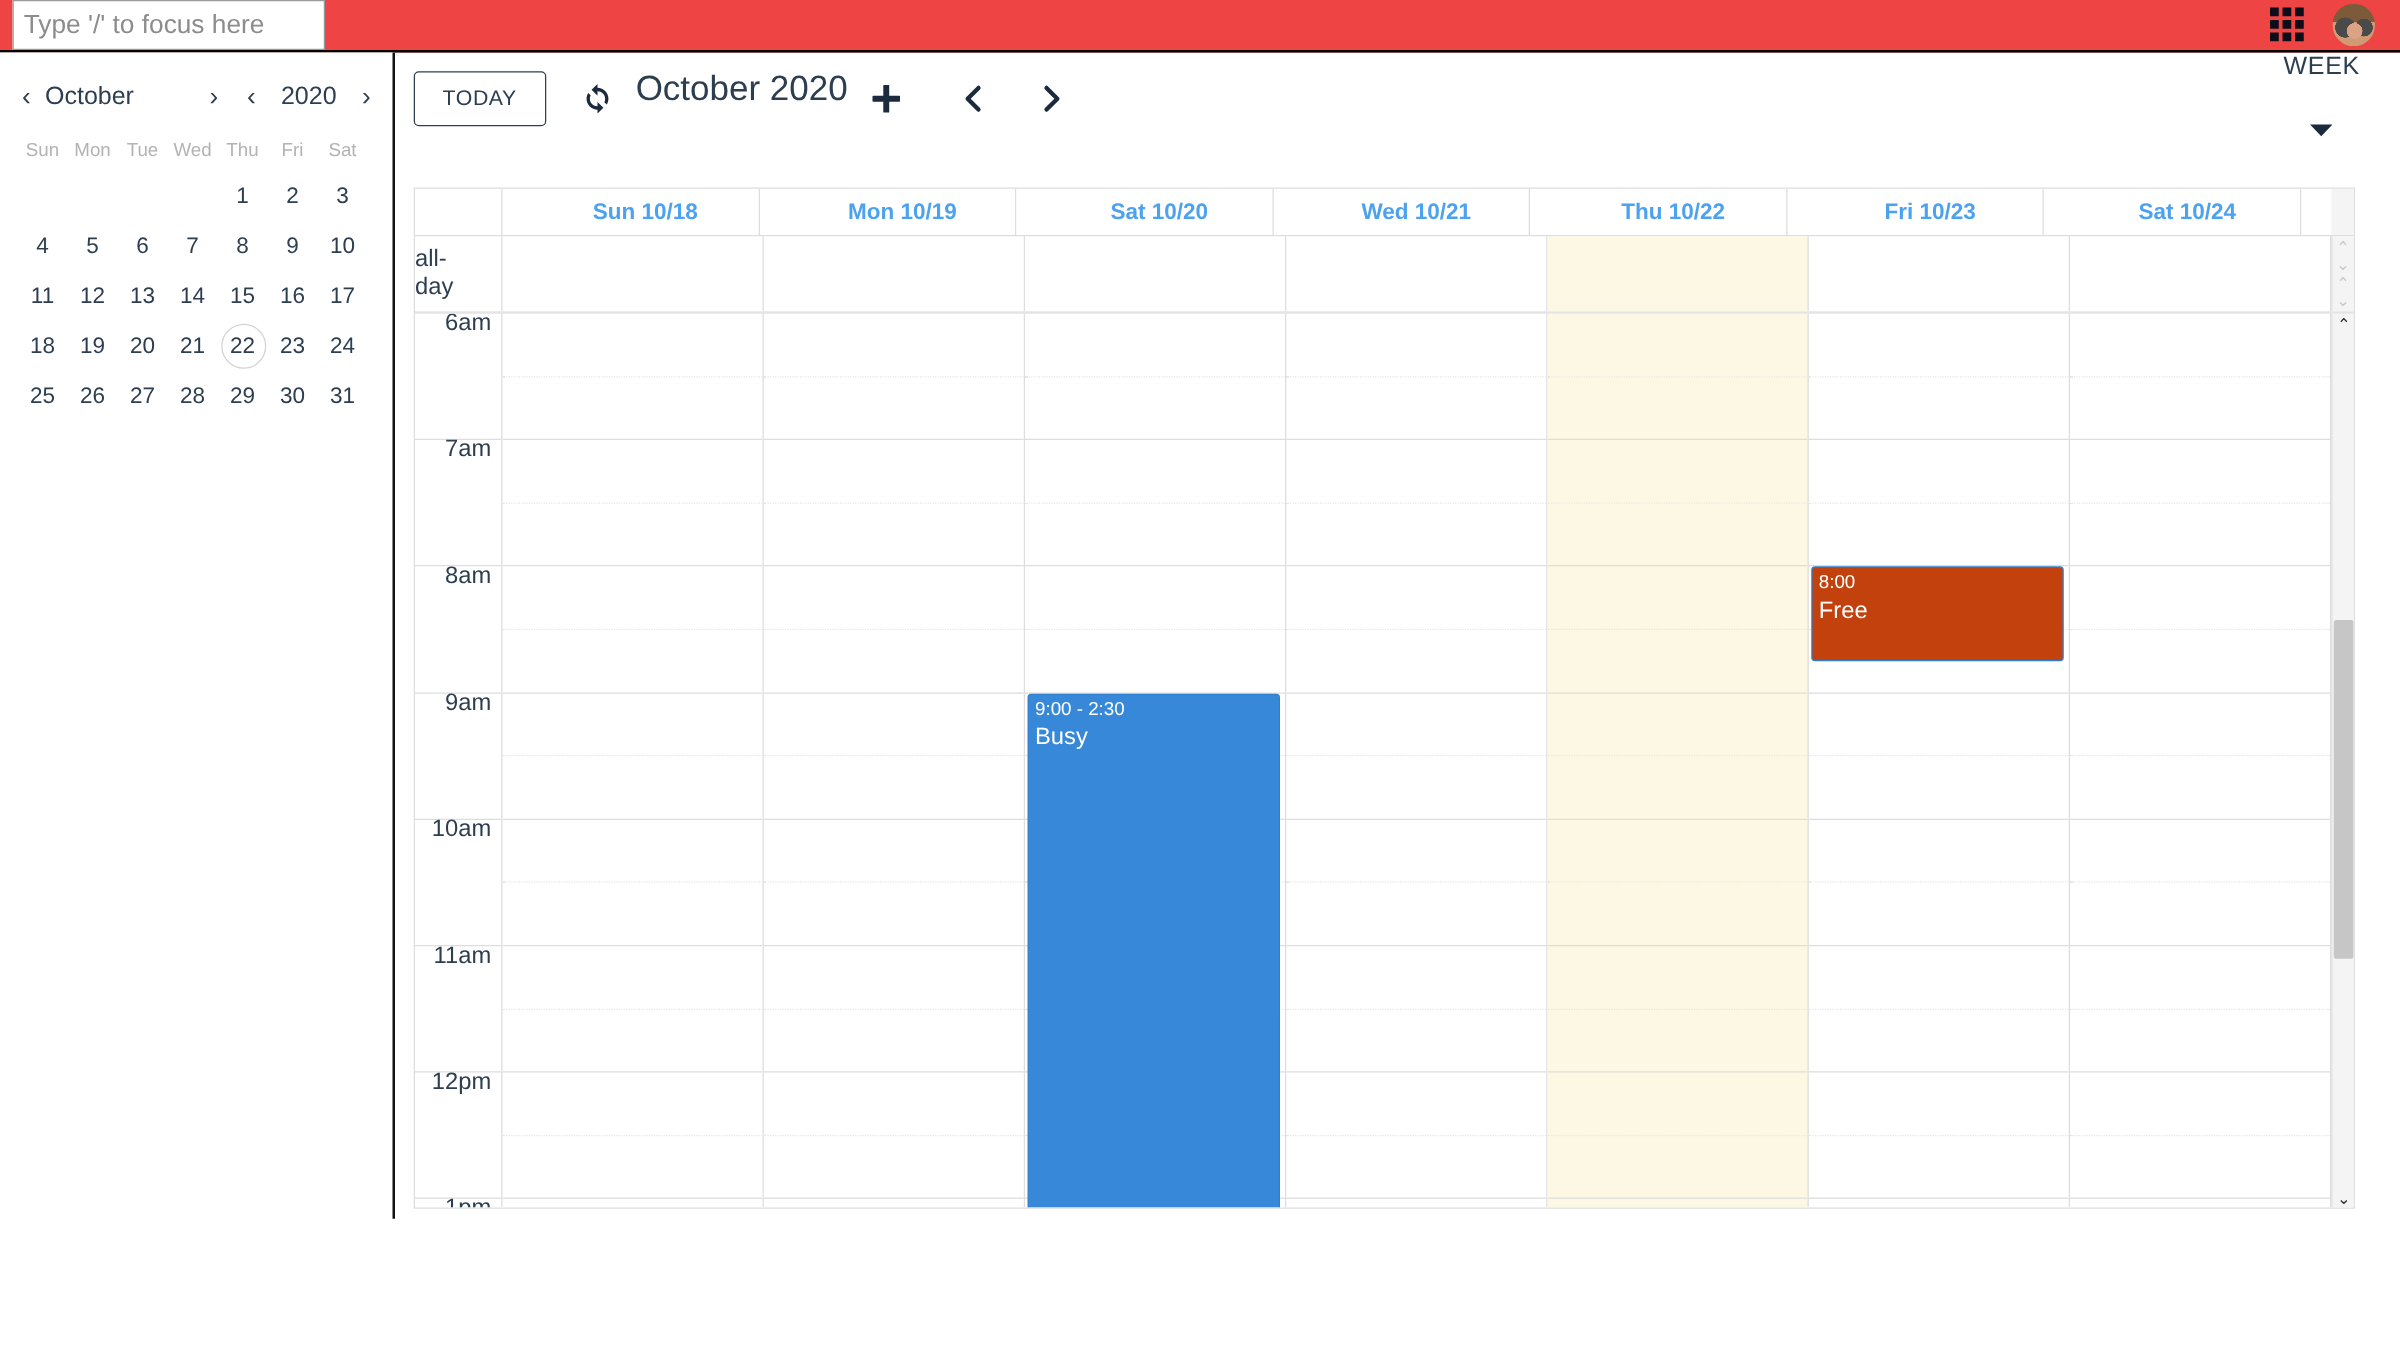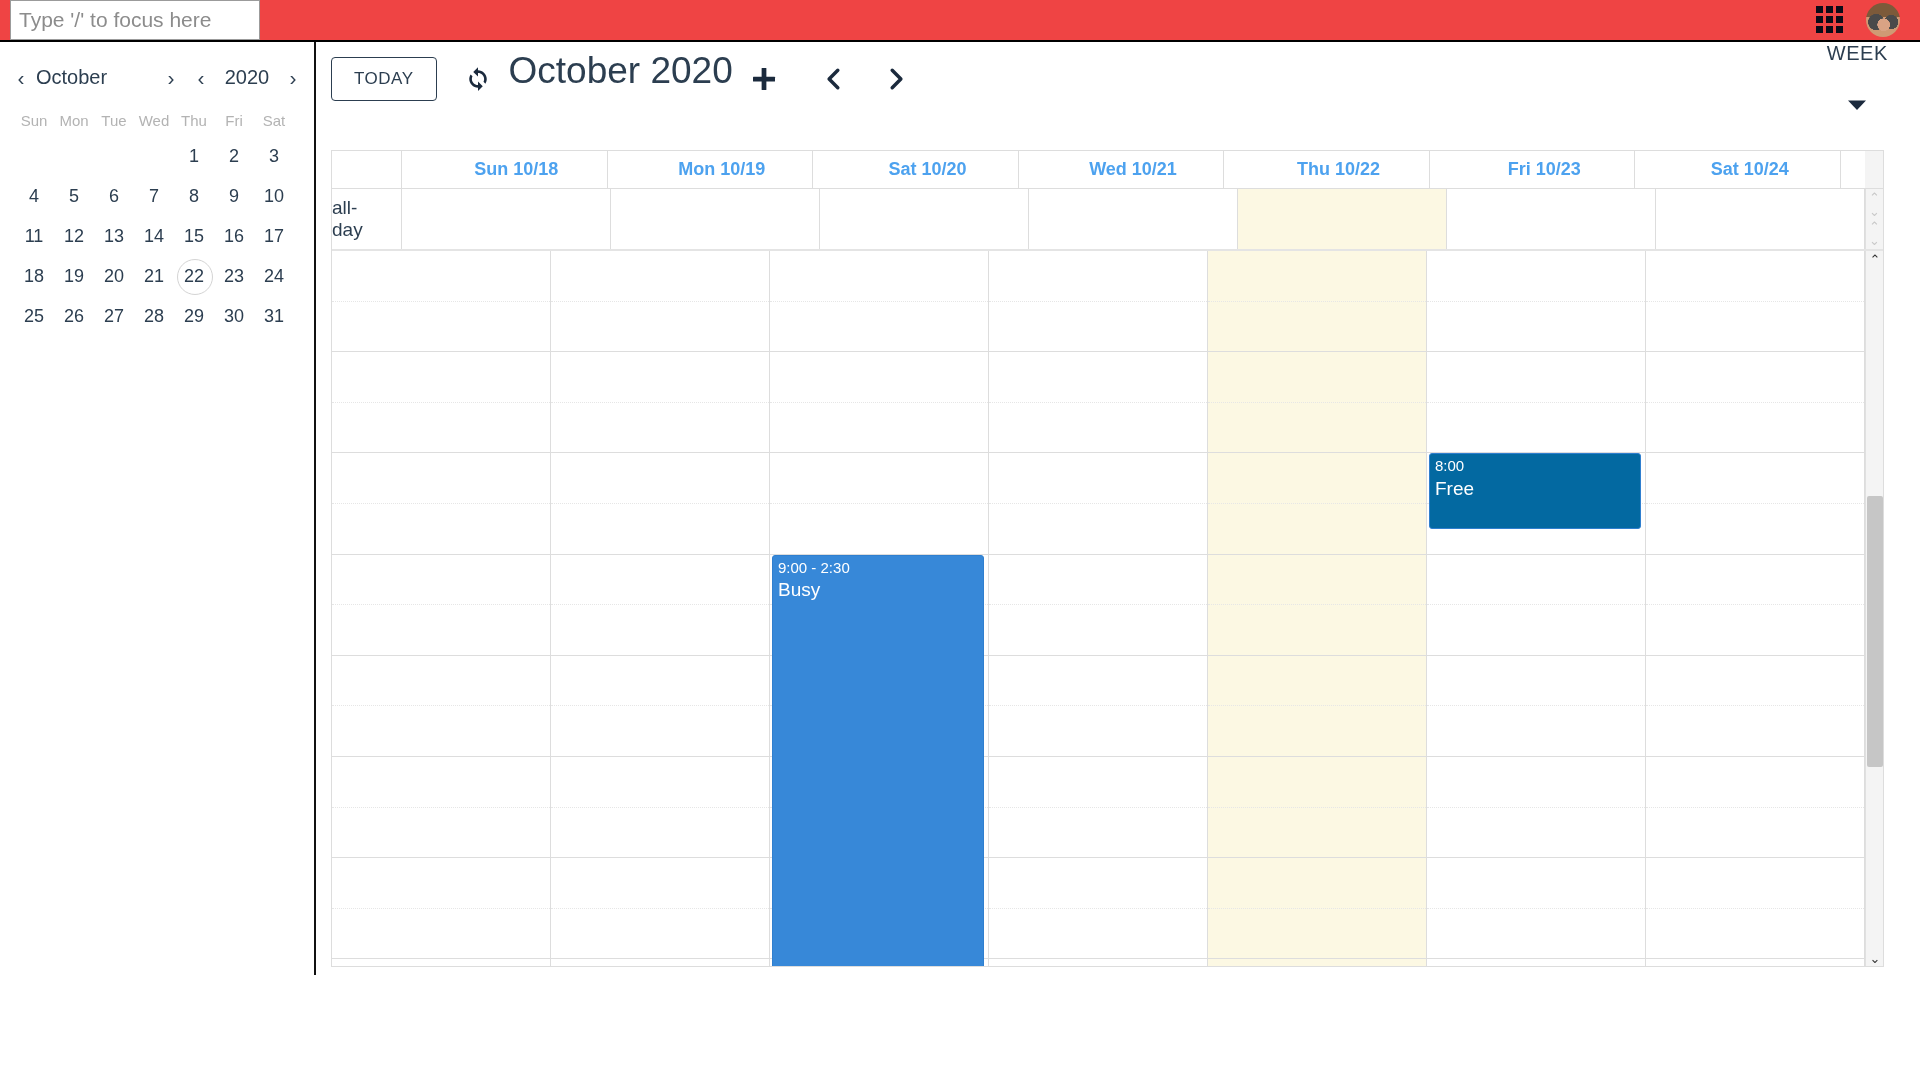--- a/index.html
+++ b/index.html
@@ -97,21 +97,21 @@
   }
   .btn-today {
     border: 1px solid #2c3e50; border-radius: 4px; background: #ffffff;
     color: #2c3e50; font-size: 17px; letter-spacing: .5px;
     padding: 11px 22px; cursor: pointer;
     font-family: "Liberation Sans", sans-serif;
   }
   .tb-gap-a { width: 26px; }
   .icon-refresh { cursor: pointer; display: flex; align-items: center; }
   .tb-title {
-    font-size: 37px; color: #2c3e50; margin: 0 16px 16px 16px; white-space: nowrap;
+    font-size: 28px; color: #2c3e50; margin: 0 16px 16px 16px; white-space: nowrap;
   }
   .icon-plus { cursor: pointer; display: flex; align-items: center; }
   .nav-chevs { display: flex; align-items: center; gap: 36px; margin-left: 42px; }
   .chev { cursor: pointer; display: flex; align-items: center; }
   .toolbar-spacer { flex: 1; }
   .view-select {
     display: flex; align-items: center; gap: 28px; cursor: pointer;
     color: #2c3e50; font-size: 20px; letter-spacing: .6px; padding-right: 16px; flex-direction: column;
   }
 
@@ -334,20 +334,46 @@
           <div class="allday-cell"></div>
           <div class="allday-sb">
           <span class="sb-arrow-faint">⌃</span>
           <span class="sb-arrow-faint">⌄</span>
           <span class="sb-arrow-faint">⌃</span>
           <span class="sb-arrow-faint">⌄</span>
         </div>
       </div>
 
       <div class="timegrid">
+        <div class="time-gutter" id="time-gutter">
+            <div class="hour-block">
+              <div class="hour-label">6am</div>
+            </div>
+            <div class="hour-block">
+              <div class="hour-label">7am</div>
+            </div>
+            <div class="hour-block">
+              <div class="hour-label">8am</div>
+            </div>
+            <div class="hour-block">
+              <div class="hour-label">9am</div>
+            </div>
+            <div class="hour-block">
+              <div class="hour-label">10am</div>
+            </div>
+            <div class="hour-block">
+              <div class="hour-label">11am</div>
+            </div>
+            <div class="hour-block">
+              <div class="hour-label">12pm</div>
+            </div>
+            <div class="hour-block">
+              <div class="hour-label">1pm</div>
+            </div>
+          </div>
         <div style="flex:1;display:flex;" id="day-columns">
             <div class="daycol">
               <div class="hour-block">
                 <div class="half"></div>
               </div>
               <div class="hour-block">
                 <div class="half"></div>
               </div>
               <div class="hour-block">
                 <div class="half"></div>
@@ -494,21 +520,21 @@
               </div>
               <div class="hour-block">
                 <div class="half"></div>
               </div>
               <div class="hour-block">
                 <div class="half"></div>
               </div>
               <div class="hour-block">
                 <div class="half"></div>
               </div>
-              <div class="event" style="top: 202.4px; height: 75.9px; background: #0369a1;">
+              <div class="event" style="top: 202.4px; height: 75.9px; background: #c2410c;">
                 <div class="ev-time">8:00</div>
                 <div class="ev-title">Free</div>
               </div>
             </div>
             <div class="daycol">
               <div class="hour-block">
                 <div class="half"></div>
               </div>
               <div class="hour-block">
                 <div class="half"></div>

